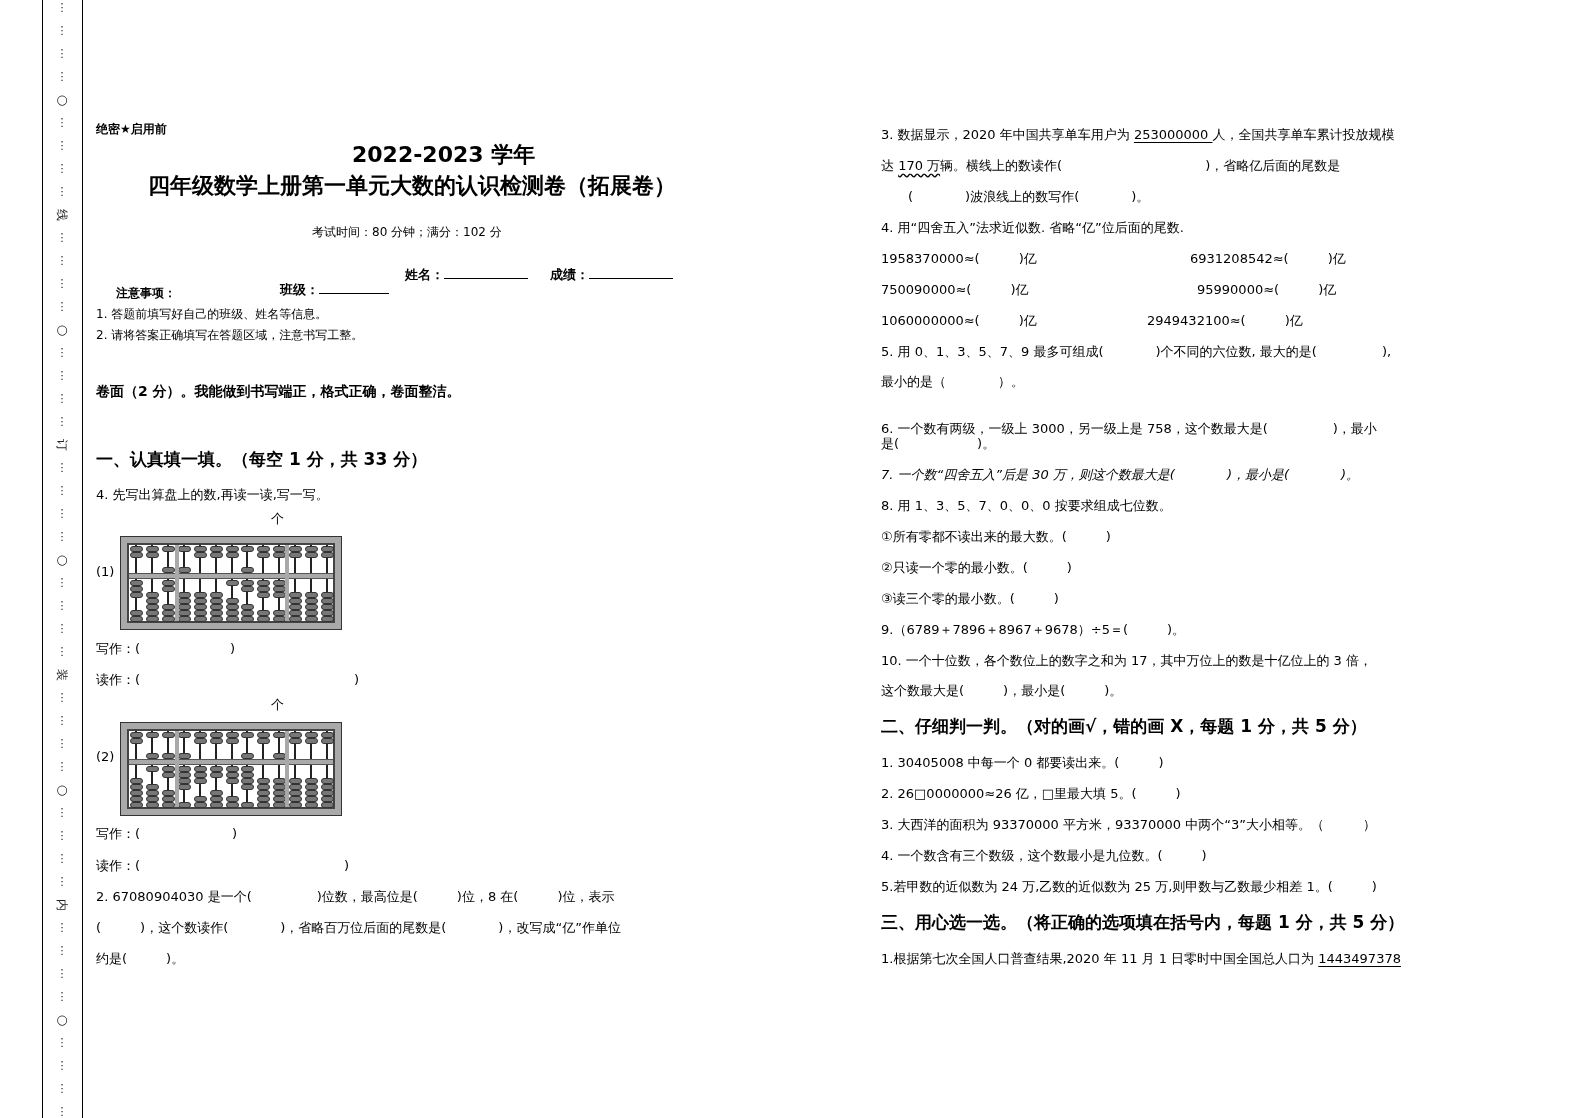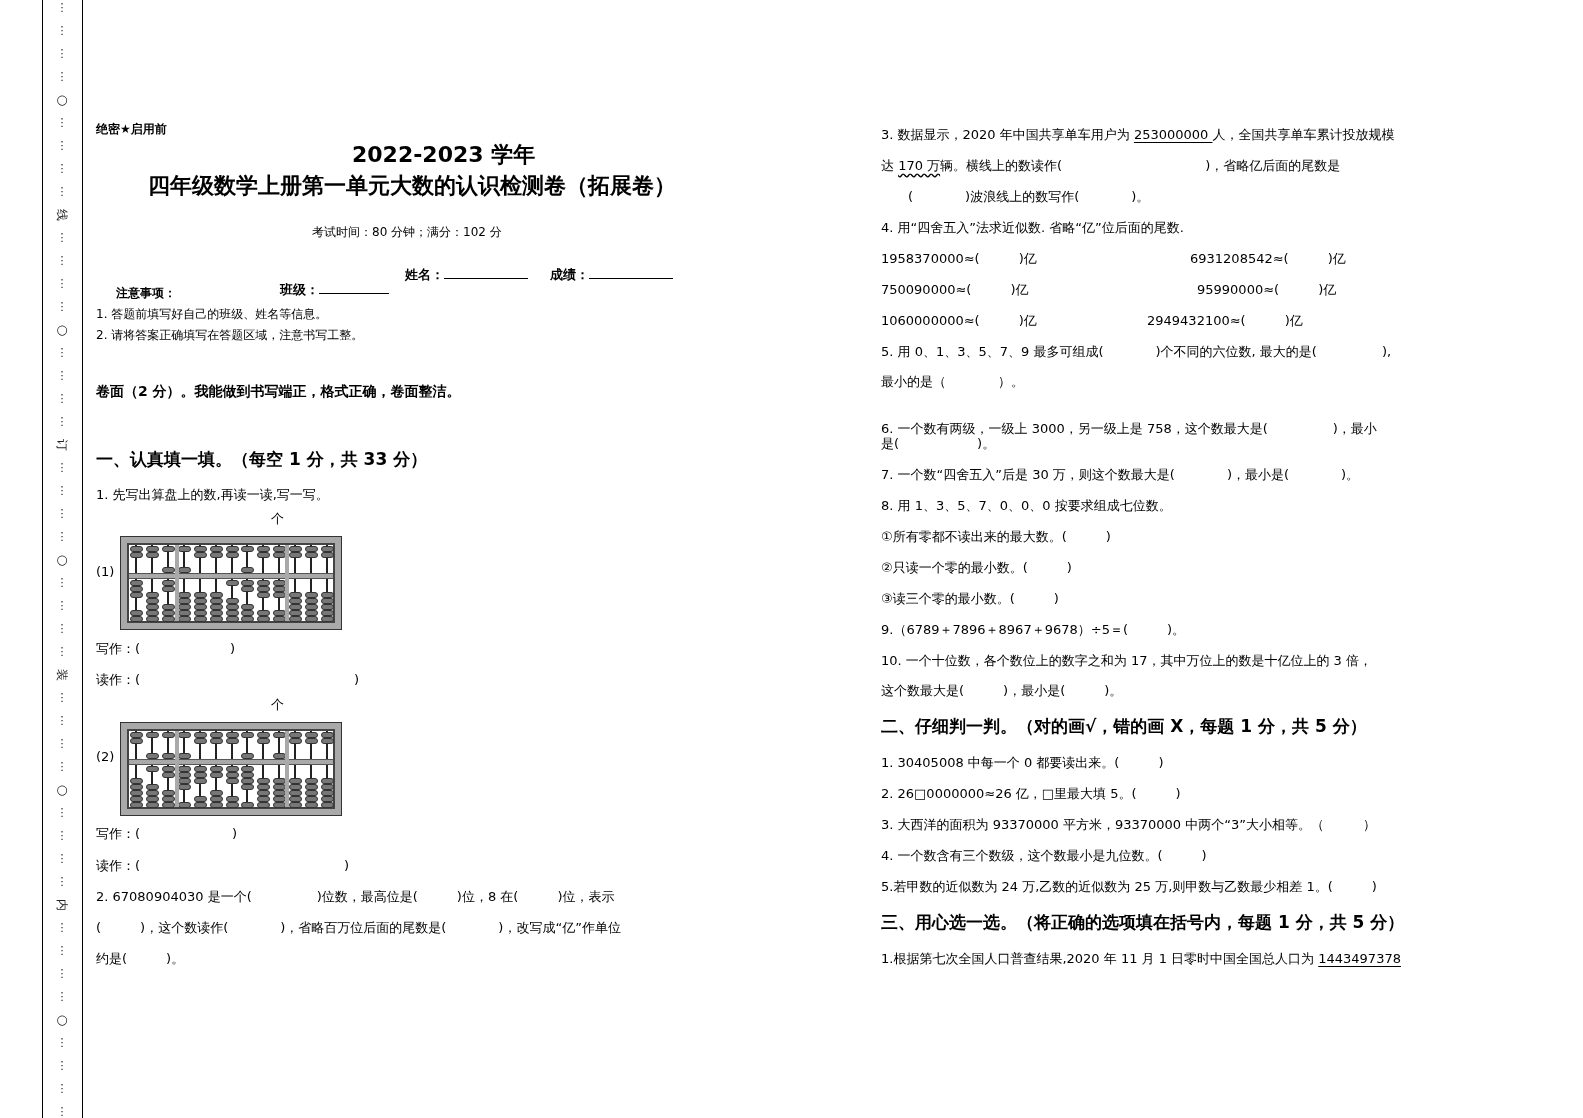--- a/index.html
+++ b/index.html
@@ -109,21 +109,21 @@
   <span>成绩：</span><span class="blank" style="width:84px;"></span>
 </div>
 
 <div class="abs t12 bold" style="left:116px;top:286px;font-family:Liberation Mono, monospace;">注意事项：</div>
 <div class="abs t12" style="left:96px;top:306px;">1. 答题前填写好自己的班级、姓名等信息。</div>
 <div class="abs t12" style="left:96px;top:327px;">2. 请将答案正确填写在答题区域，注意书写工整。</div>
 
 <div class="abs t14 bold" style="left:96px;top:382px;">卷面（2 分）。我能做到书写端正，格式正确，卷面整洁。</div>
 
 <div class="abs h-sec" style="left:96px;top:448px;">一、认真填一填。（每空 1 分，共 33 分）</div>
-<div class="abs t13" style="left:96px;top:486px;">1. 先写出算盘上的数,再读一读,写一写。</div>
+<div class="abs t13" style="left:96px;top:486px;">4. 先写出算盘上的数,再读一读,写一写。</div>
 
 <div class="abs t13" style="left:271px;top:510px;">个</div>
 <div class="abs t13" style="left:96px;top:563px;">(1)</div>
 <div class="abacus" id="abacus-0" style="left:120px;top:536px;">
     <div class="inner">
       <div class="rod" style="left: 0.423077px;">
         <div class="stick"></div>
         <div class="bead" style="top: 1px;"></div>
         <div class="bead" style="top: 7px;"></div>
         <div class="bead" style="top: 35px;"></div>
@@ -431,21 +431,21 @@
 <div class="abs t13" style="left:1197px;top:281px;">95990000≈(　　　)亿</div>
 <div class="abs t13" style="left:881px;top:312px;">1060000000≈(　　　)亿</div>
 <div class="abs t13" style="left:1147px;top:312px;">2949432100≈(　　　)亿</div>
 
 <div class="abs t13" style="left:881px;top:343px;">5. 用 0、1、3、5、7、9 最多可组成(　　　　)个不同的六位数, 最大的是(　　　　　),</div>
 <div class="abs t13" style="left:881px;top:373px;">最小的是（　　　　）。</div>
 
 <div class="abs t13" style="left:881px;top:420px;">6. 一个数有两级，一级上 3000，另一级上是 758，这个数最大是(　　　　　)，最小</div>
 <div class="abs t13" style="left:881px;top:435px;">是(　　　　　　)。</div>
 
-<div class="abs t13" style="left:881px;top:466px;">7. 一个数“四舍五入”后是 30 万，则这个数最大是(　　　　)，最小是(　　　　)。</div>
+<div class="abs t13" style="left:881px;top:466px;font-style:italic;">7. 一个数“四舍五入”后是 30 万，则这个数最大是(　　　　)，最小是(　　　　)。</div>
 
 <div class="abs t13" style="left:881px;top:497px;">8. 用 1、3、5、7、0、0、0 按要求组成七位数。</div>
 <div class="abs t13" style="left:881px;top:528px;">①所有零都不读出来的最大数。(　　　)</div>
 <div class="abs t13" style="left:881px;top:559px;">②只读一个零的最小数。(　　　)</div>
 <div class="abs t13" style="left:881px;top:590px;">③读三个零的最小数。(　　　)</div>
 
 <div class="abs t13" style="left:881px;top:621px;">9.（6789＋7896＋8967＋9678）÷5＝(　　　)。</div>
 <div class="abs t13" style="left:881px;top:652px;">10. 一个十位数，各个数位上的数字之和为 17，其中万位上的数是十亿位上的 3 倍，</div>
 <div class="abs t13" style="left:881px;top:682px;">这个数最大是(　　　)，最小是(　　　)。</div>
 

